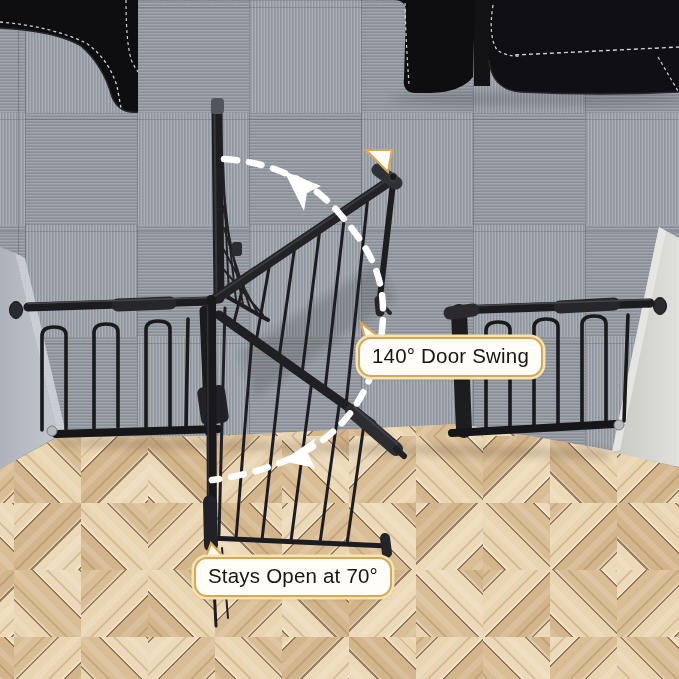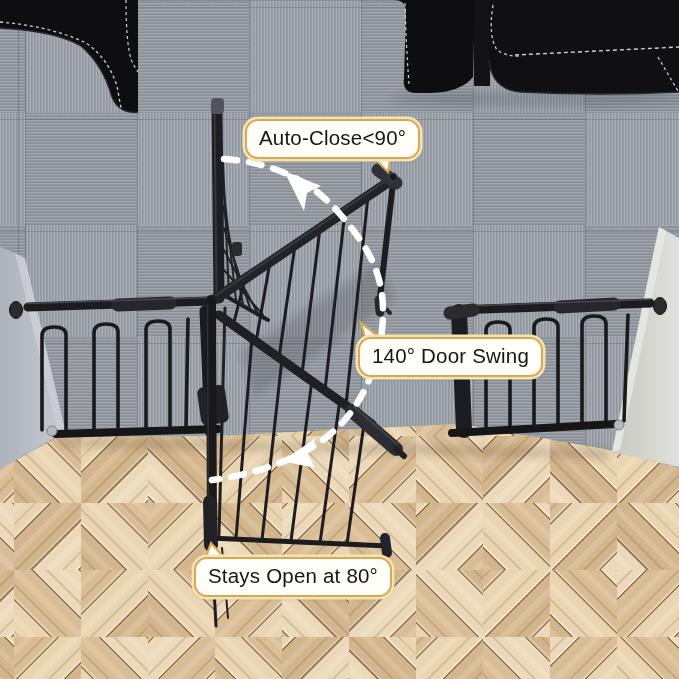--- a/index.html
+++ b/index.html
@@ -212,23 +212,20 @@
 
     <path class="dash" d="M224,159 C272,162 312,181 339,213 C366,244 382,270 383,308 C384,350 368,395 342,423 C315,452 270,472 212,480"></path>
     <polygon class="w-fill" points="284,171 321,186 307,193 304,211"></polygon>
     <polygon class="w-fill" points="282,461 316,438 308,454 315,468"></polygon>
 
     <polygon class="tail" points="366,150 392,150 388,172"></polygon>
     <polygon class="tail" points="367,345 389,345 361,323"></polygon>
     <polygon class="tail" points="203,565 231,565 211,543"></polygon>
   </svg>
 
-  <div class="bubble" id="bubble-auto-close">
-    <span>Auto-Close&lt;90°</span>
-  </div>
   <div class="bubble" id="bubble-door-swing">
     <span>140° Door Swing</span>
   </div>
   <div class="bubble" id="bubble-stays-open">
-    <span>Stays Open at 80°</span>
+    <span>Stays Open at 70°</span>
   </div>
 
 </div>
 
 </body></html>

